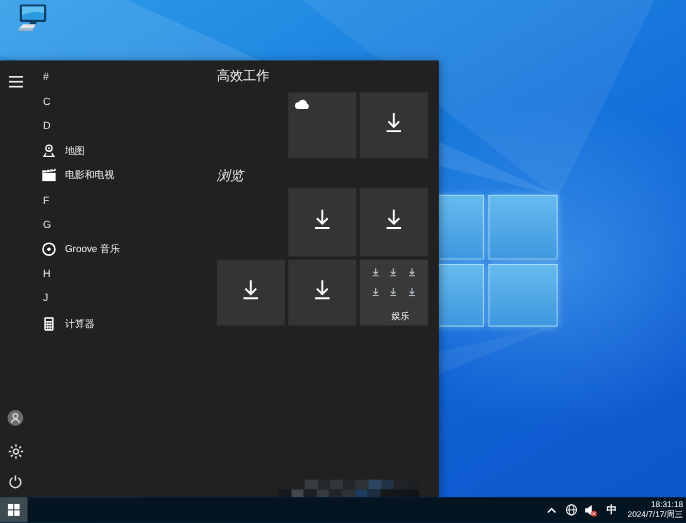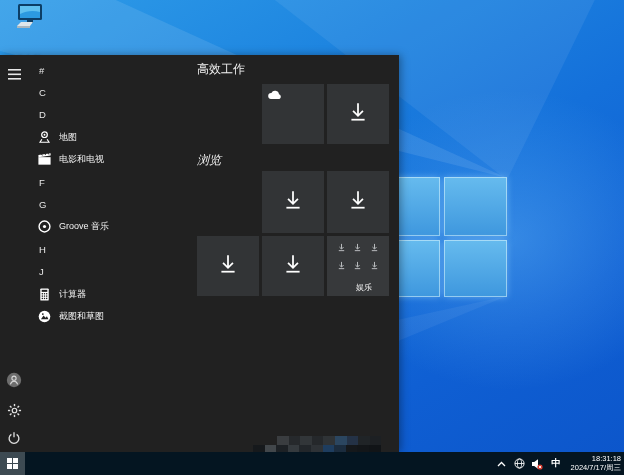--- a/index.html
+++ b/index.html
@@ -183,30 +183,20 @@
                 <rect x="5" y="9" width="1.4" height="1.4"></rect>
                 <rect x="7.3" y="9" width="1.4" height="1.4"></rect>
                 <rect x="9.6" y="9" width="1.4" height="1.4"></rect>
                 <rect x="5" y="11.5" width="1.4" height="1.4"></rect>
                 <rect x="7.3" y="11.5" width="1.4" height="1.4"></rect>
                 <rect x="9.6" y="11.5" width="1.4" height="1.4"></rect>
               </g>
             </svg>
           </span>
           <span>计算器</span>
-        </div>
-        <div class="al-row app">
-          <span class="ic">
-            <svg viewBox="0 0 16 16">
-              <circle cx="8" cy="8" r="6.2" fill="#fff"></circle>
-              <path d="M4.2 10.8 7 6.8l2.1 2.6 1.5-1.6 1.6 3z" fill="#212121"></path>
-              <circle cx="6.2" cy="5.4" r=".95" fill="#212121"></circle>
-            </svg>
-          </span>
-          <span>截图和草图</span>
         </div>
       </div>
     <div id="tiles">
         <div class="tile-hdr" style="left: 197px; top: 6px;">高效工作</div>
         <div class="tile" style="left: 262px; top: 29px; height: 60px;">
           <svg width="16" height="10" viewBox="0 0 16 10" class="cloud" style="position: absolute;">
             <path d="M4 9a3 3 0 0 1 .4-6A4 4 0 0 1 12 4.2 2.6 2.6 0 0 1 12.4 9z" fill="#fff"></path>
           </svg>
         </div>
         <div class="tile" style="left: 327px; top: 29px; height: 60px;">

